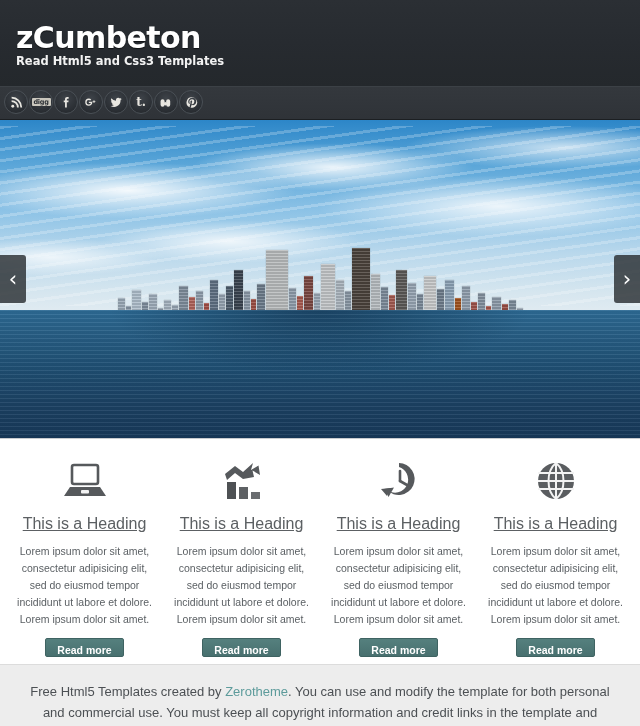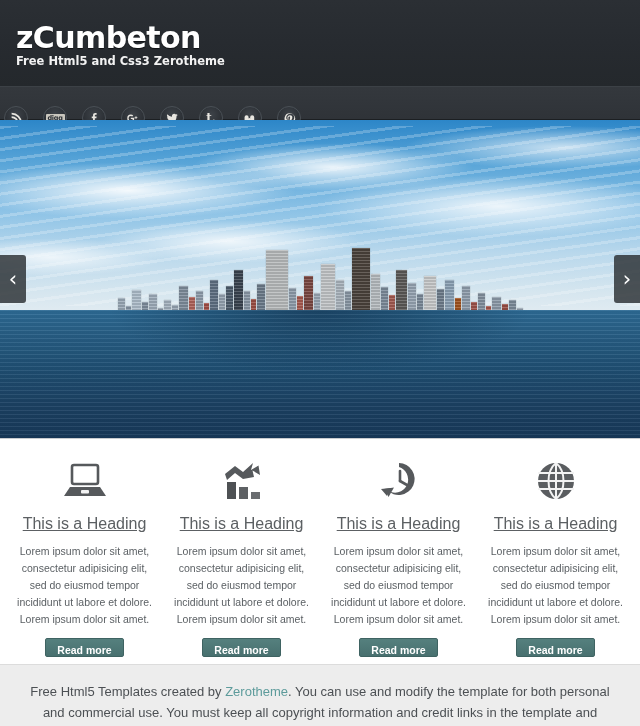--- a/index.html
+++ b/index.html
@@ -80,23 +80,23 @@
     position: relative;
     height: 32px;
     background: linear-gradient(180deg, #34383d 0%, #2f3338 100%);
     border-top: 1px solid #3c4146;
     border-bottom: 1px solid #1c1f22;
     flex: 0 0 auto;
   }
   .socials {
     position: absolute;
     left: 4px;
-    top: 19px;
-    display: flex;
-    gap: 15px;
+    top: 3px;
+    display: flex;
+    gap: 1px;
   }
   .social {
     width: 24px;
     height: 24px;
     border-radius: 50%;
     background: radial-gradient(circle at 50% 35%, #3e4349 0%, #282c31 75%);
     border: 1px solid #4a5056;
     display: flex;
     align-items: center;
     justify-content: center;
@@ -336,21 +336,21 @@
   }
 </style>
 </head>
 <body>
 
 <div class="page">
 
   <div class="header">
     <div class="brand">
       <div class="brand-title">zCumbeton</div>
-      <div class="brand-sub">Free Html5 and Css3 Zerotheme</div>
+      <div class="brand-sub">Read Html5 and Css3 Templates</div>
     </div>
 
   </div>
 
   <div class="subbar">
     <div class="socials">
 
       <a href="#" class="social">
         <svg width="13" height="13" viewBox="0 0 16 16" aria-hidden="true">
           <circle cx="3.4" cy="12.6" r="1.8" fill="#e8e6e0"></circle>

